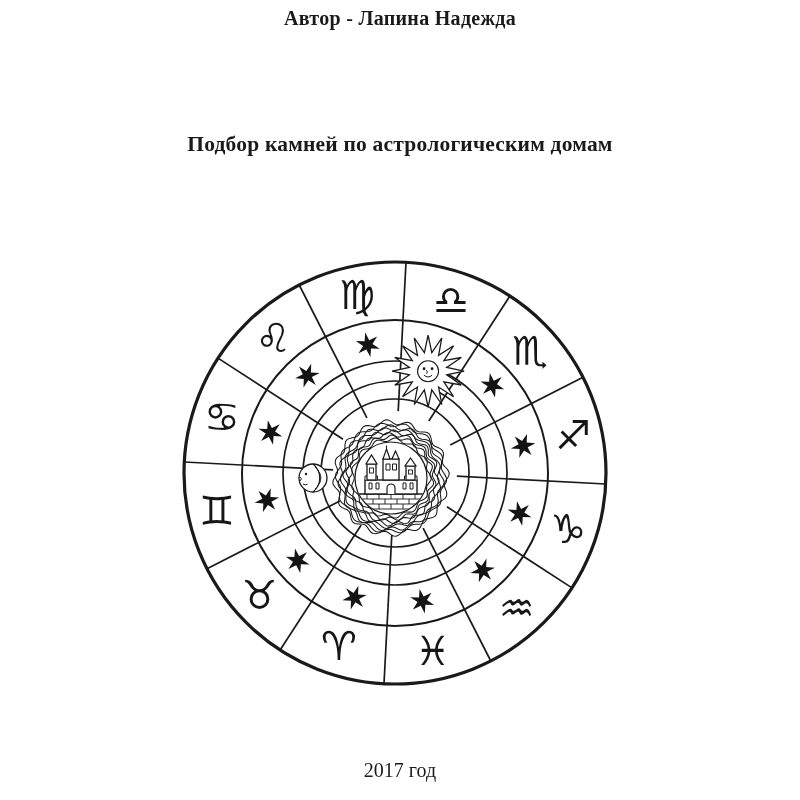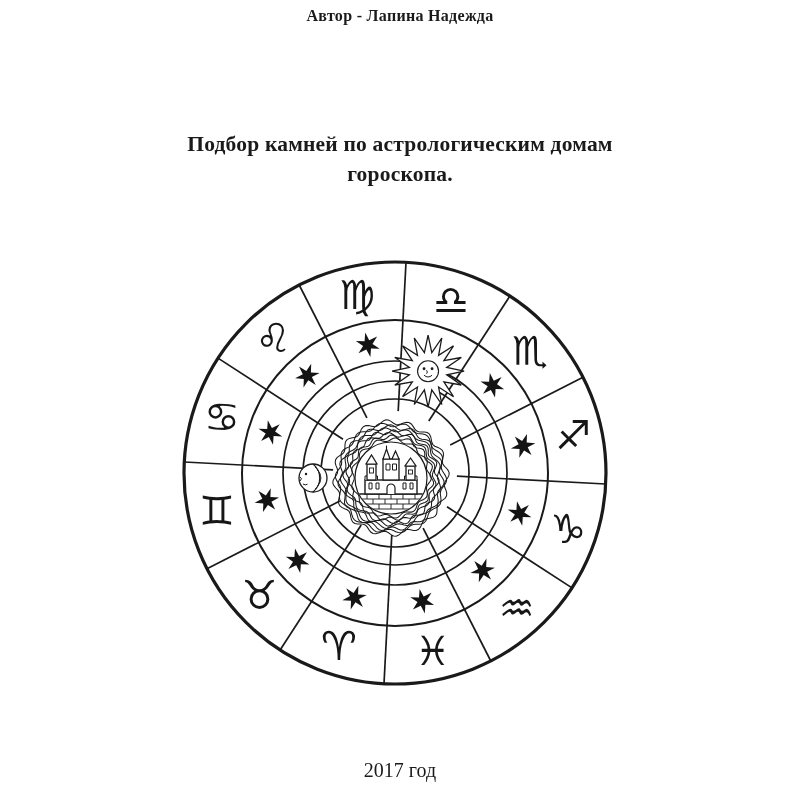--- a/index.html
+++ b/index.html
@@ -2,21 +2,21 @@
 <html><head>
 <meta charset="utf-8">
 <style>
   html,body{margin:0;padding:0;background:#ffffff;}
   .page{
     position:relative;width:800px;height:800px;background:#ffffff;
     font-family:"Liberation Serif", serif;color:#1a1a1a;overflow:hidden;
   }
   .author-line{
     position:absolute;top:7px;left:0;width:100%;text-align:center;
-    font-size:16px;font-weight:700;letter-spacing:.3px;
+    font-size:20px;font-weight:700;letter-spacing:.3px;
   }
   .main-title{
     position:absolute;top:129px;left:0;width:100%;text-align:center;
     font-size:21.5px;font-weight:700;line-height:30px;letter-spacing:.2px;
   }
   .year-line{
     position:absolute;top:759px;left:0;width:100%;text-align:center;
     font-size:20px;font-weight:400;
   }
   .wheel-wrap{position:absolute;left:175px;top:253px;width:440px;height:440px;}
@@ -25,21 +25,20 @@
 </style>
 </head>
 <body>
 
 <div class="page">
 
   <div class="author-line">Автор - Лапина Надежда</div>
 
   <div class="main-title">
     <div>Подбор камней по астрологическим домам</div>
-    <div>гороскопа.</div>
   </div>
 
   <div class="wheel-wrap">
     <svg id="wheel-svg" width="440" height="440" viewBox="-220 -220 440 440">
       <defs>
         <clipPath id="scene-clip">
             <circle cx="0" cy="0" r="35.5"></circle>
           </clipPath>
       </defs>
 

